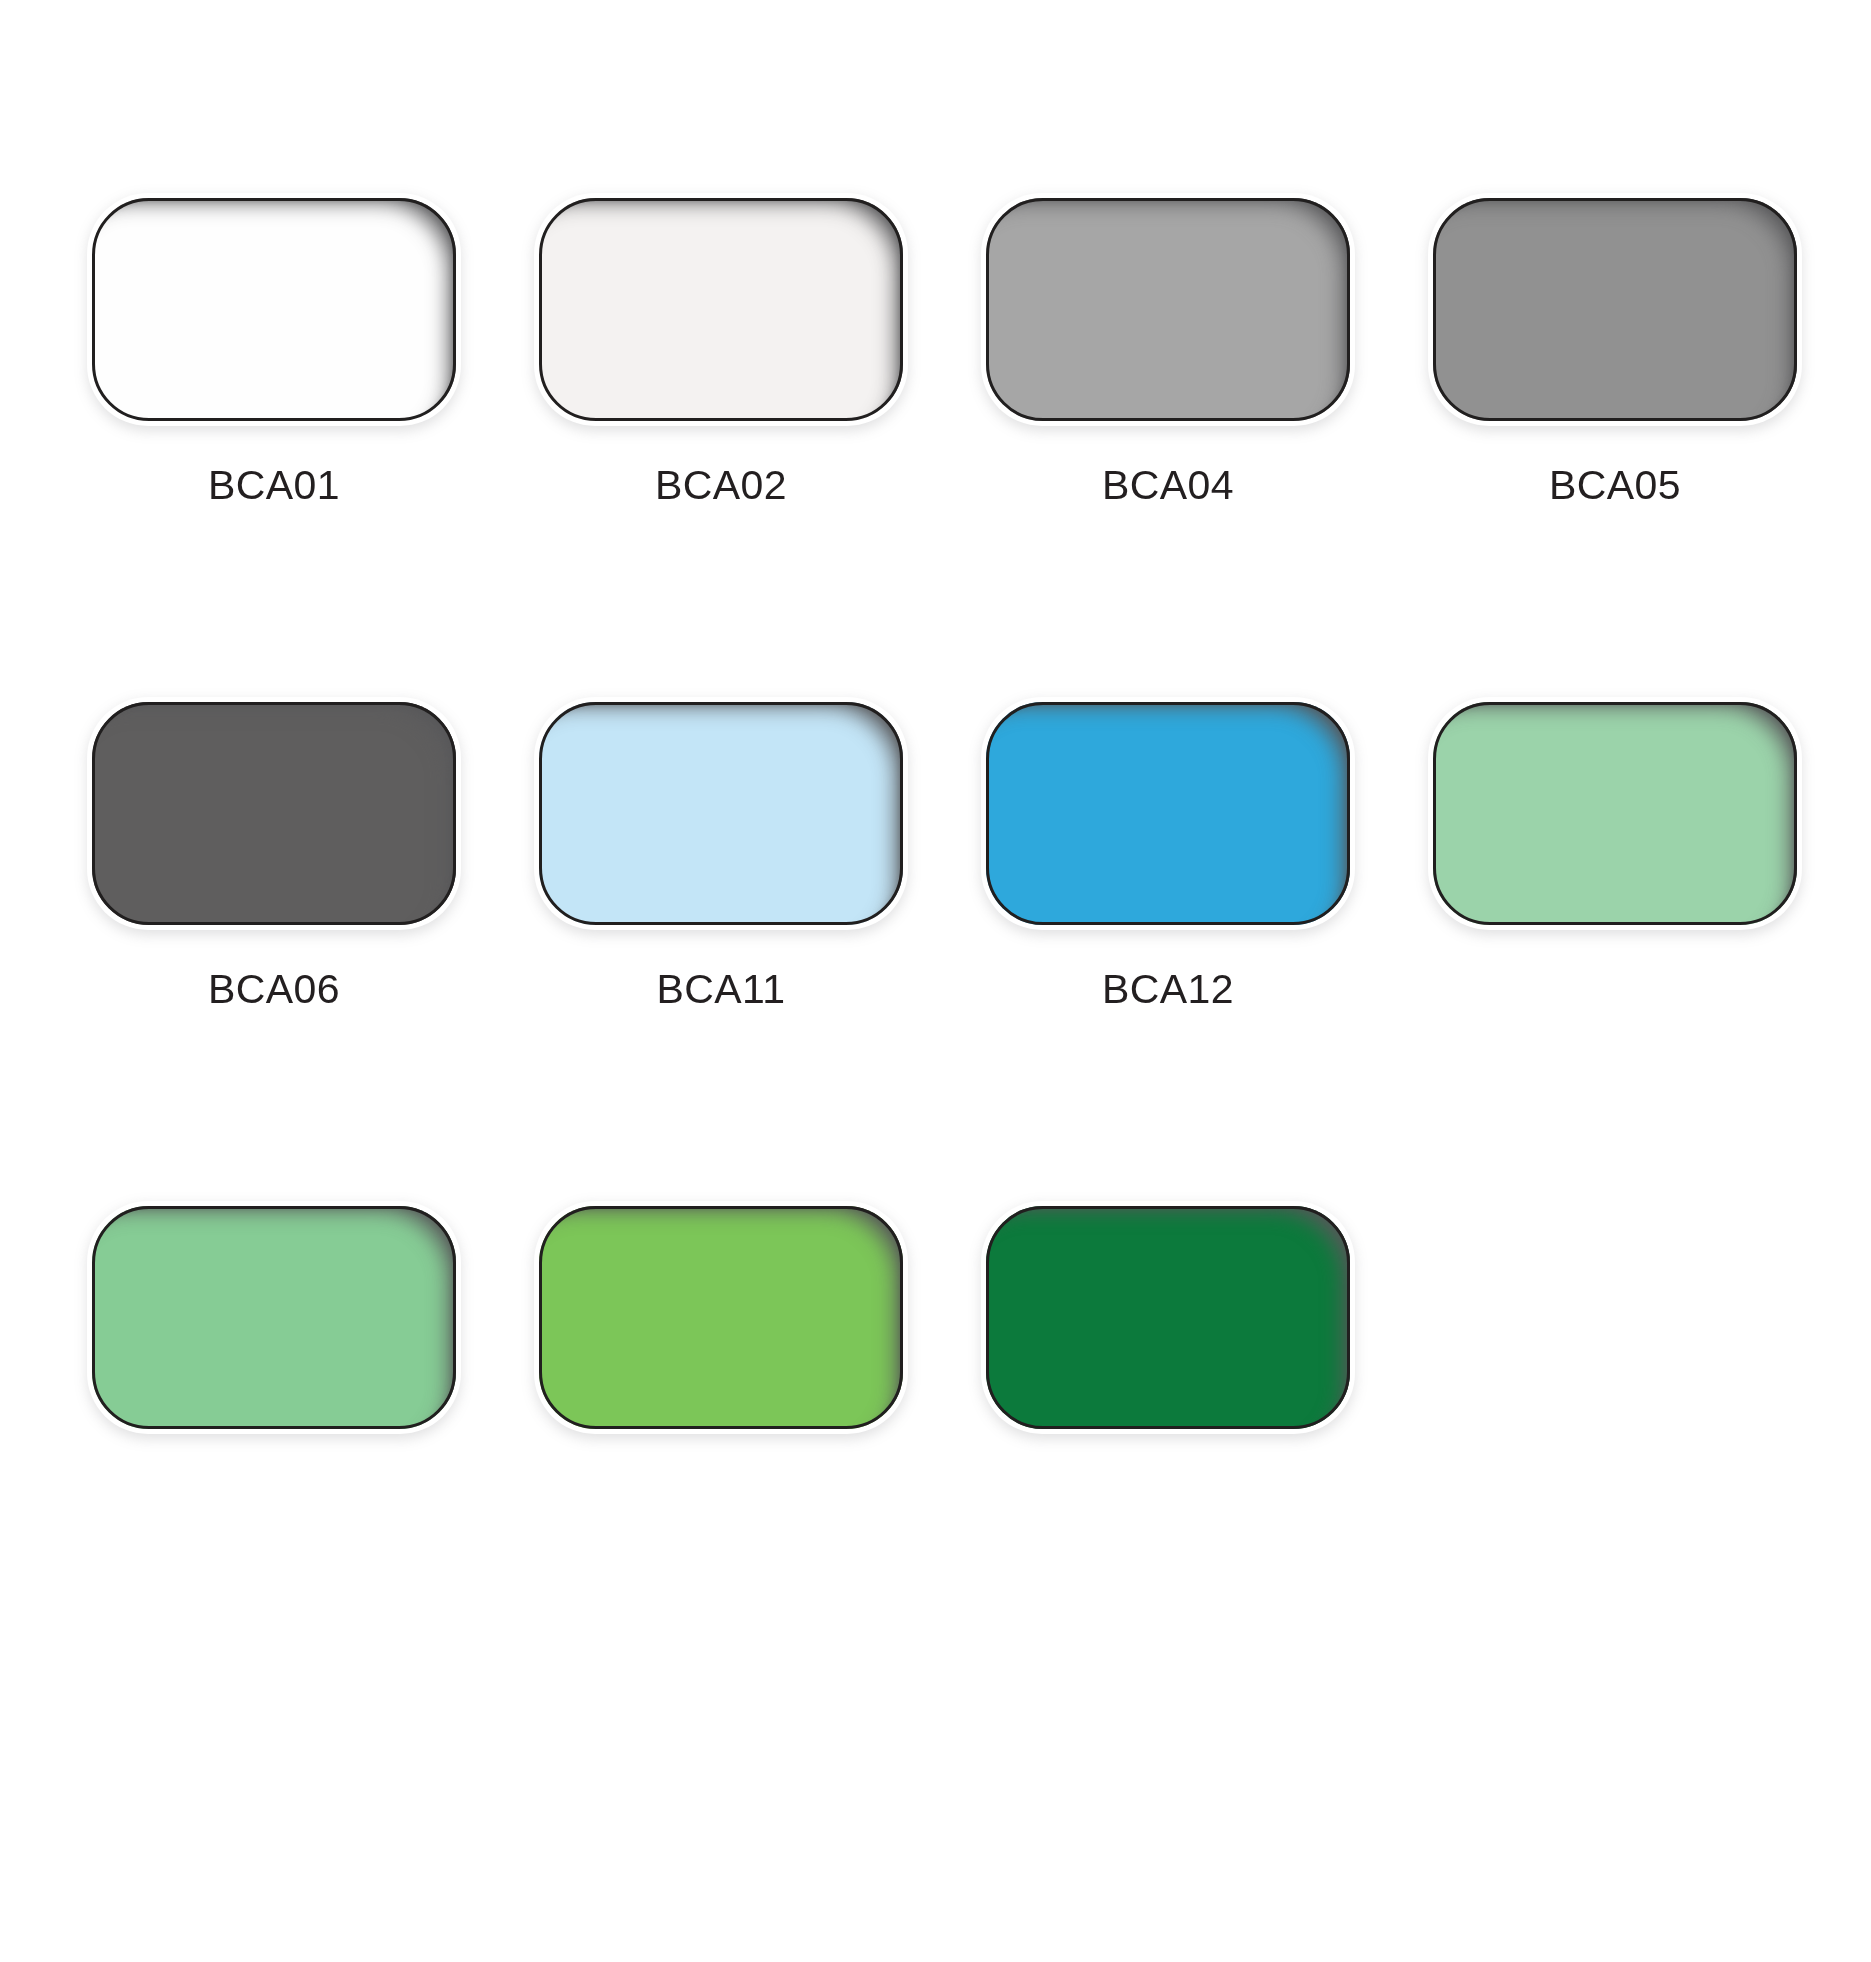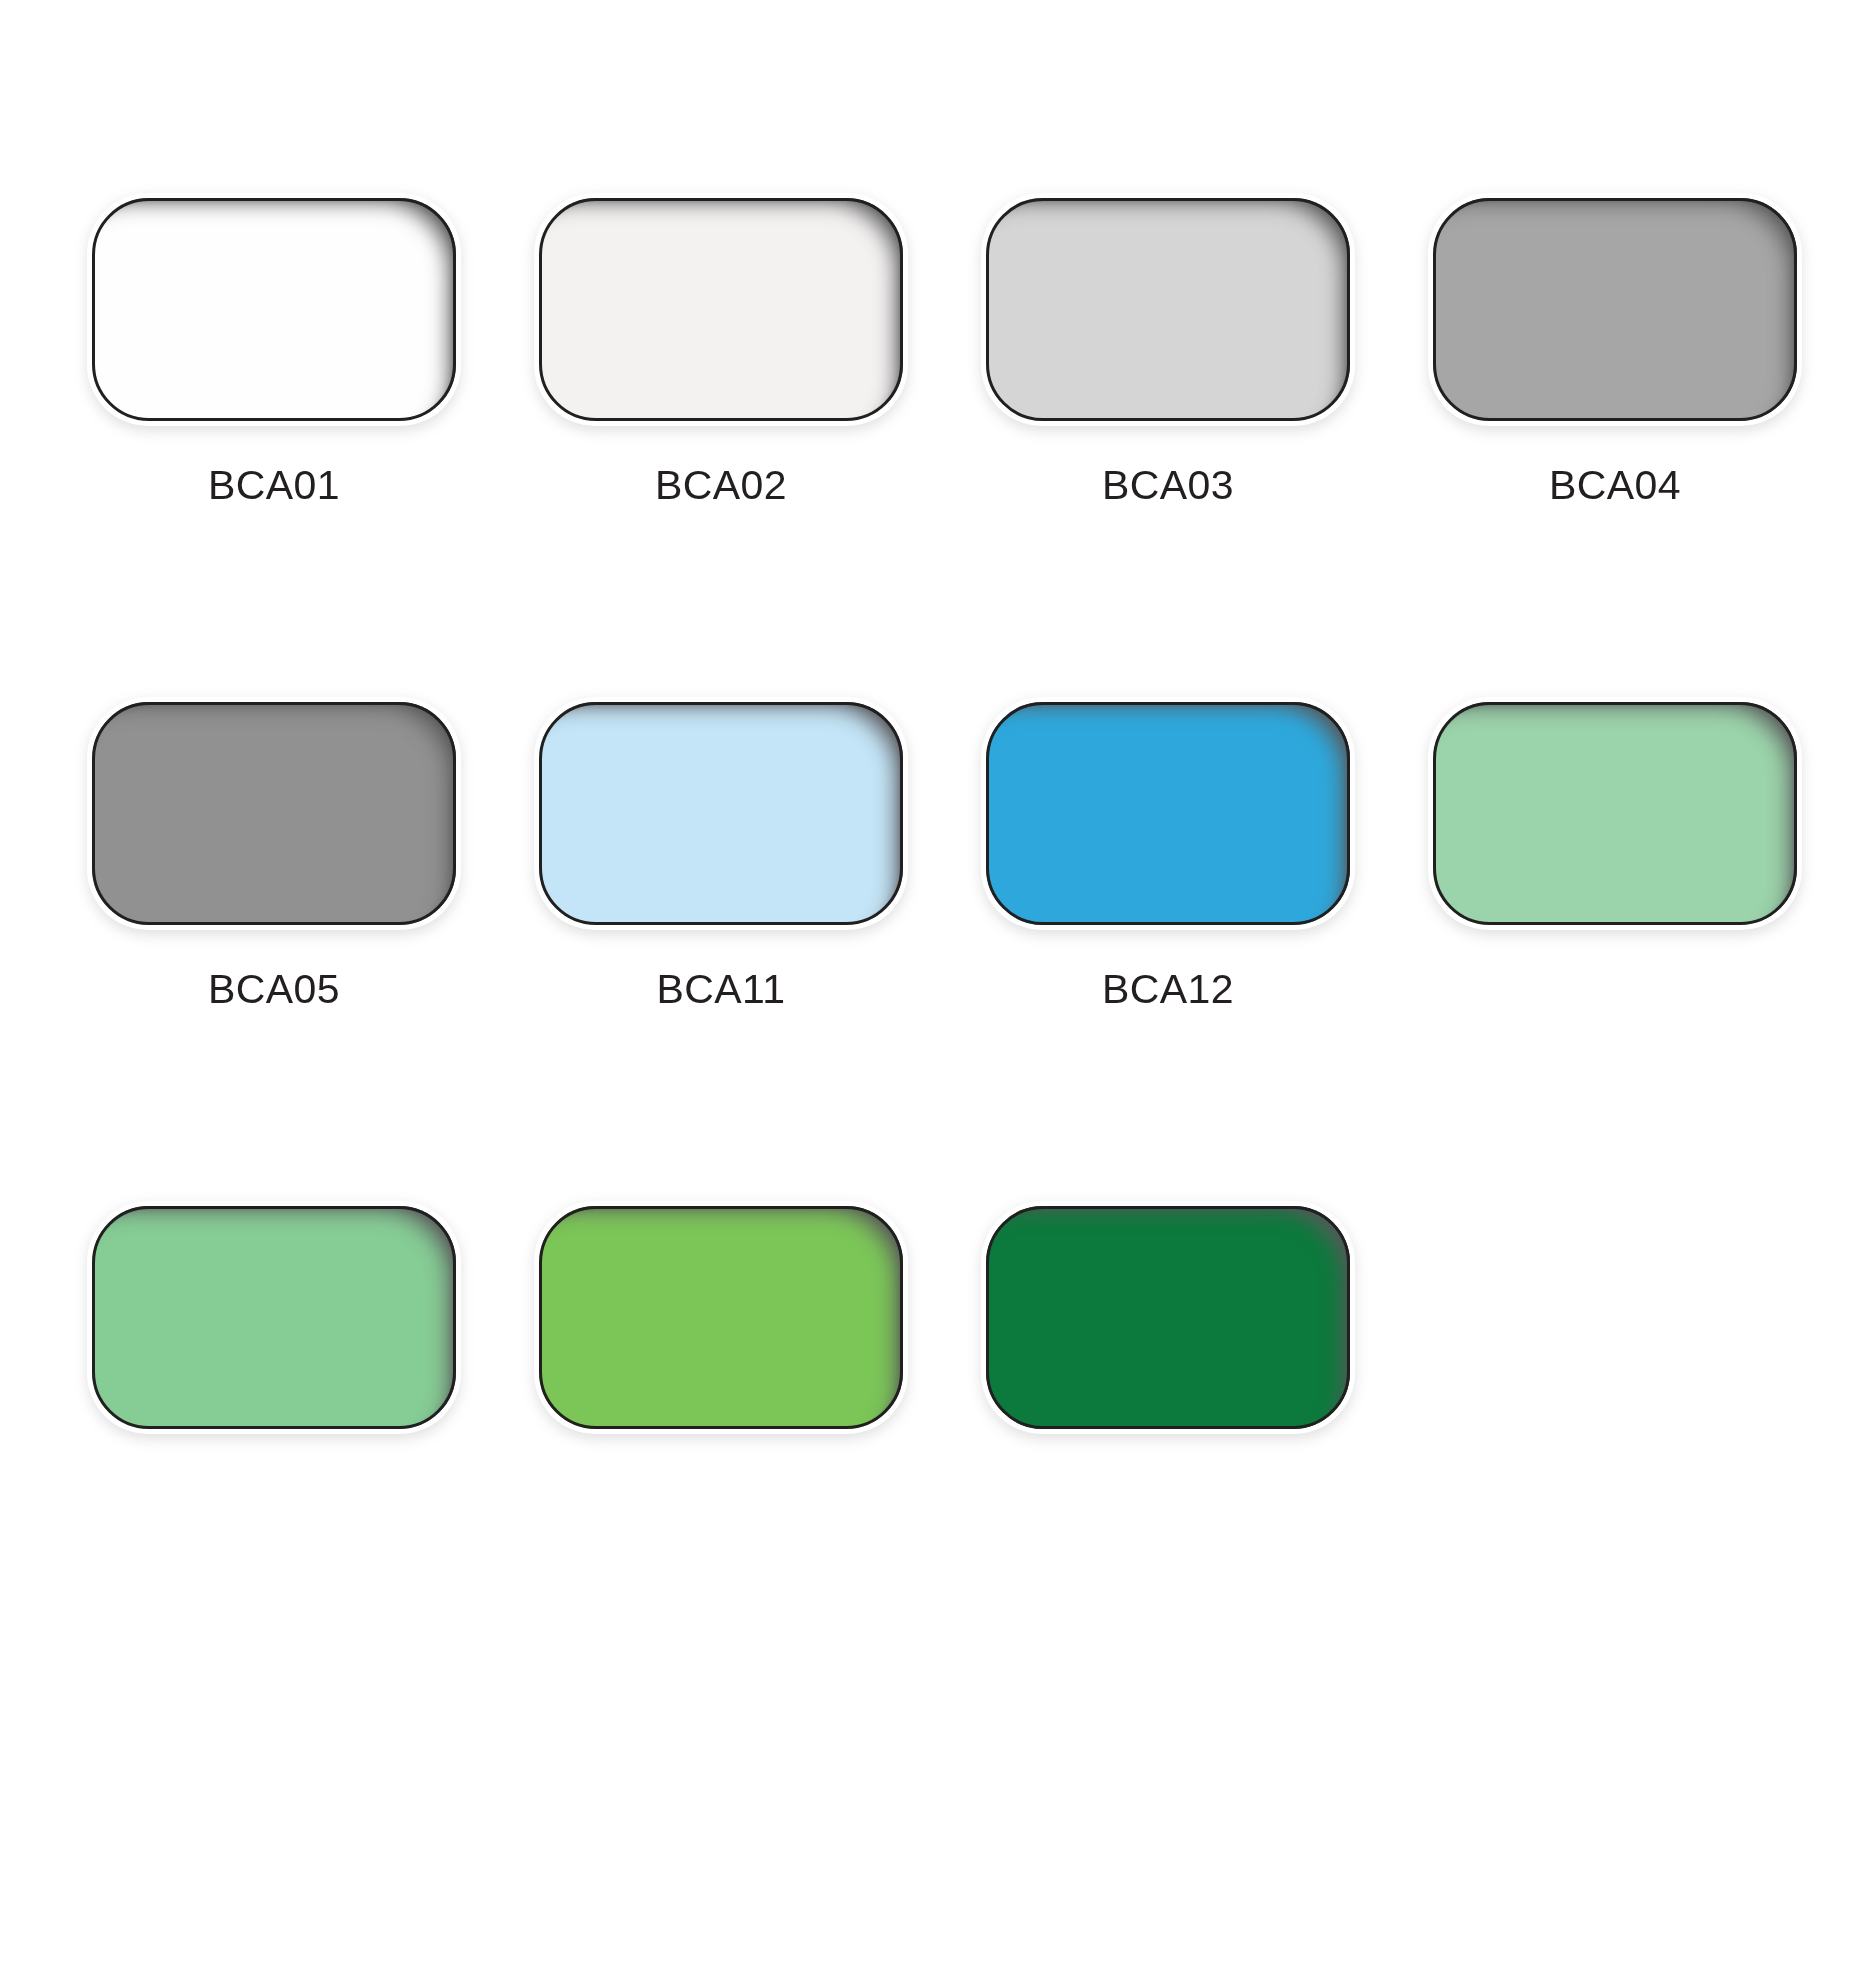--- a/index.html
+++ b/index.html
@@ -137,43 +137,43 @@
           <div class="chip-glow"></div>
           <div class="chip-fill" style="background: rgb(244, 242, 241);"></div>
           <div class="chip-bevel"></div>
           <div class="chip-outline"></div>
         </div>
         <div class="swatch-label">BCA02</div>
       </div>
       <div class="swatch-cell">
         <div class="swatch-chip">
           <div class="chip-glow"></div>
-          <div class="chip-fill" style="background: rgb(213, 213, 213);"></div>
-          <div class="chip-bevel"></div>
-          <div class="chip-outline"></div>
-        </div>
-        <div class="swatch-label">BCA03</div>
-      </div>
-      <div class="swatch-cell">
-        <div class="swatch-chip">
-          <div class="chip-glow"></div>
           <div class="chip-fill" style="background: rgb(166, 166, 166);"></div>
           <div class="chip-bevel"></div>
           <div class="chip-outline"></div>
         </div>
         <div class="swatch-label">BCA04</div>
       </div>
       <div class="swatch-cell">
         <div class="swatch-chip">
           <div class="chip-glow"></div>
           <div class="chip-fill" style="background: rgb(145, 145, 145);"></div>
           <div class="chip-bevel"></div>
           <div class="chip-outline"></div>
         </div>
         <div class="swatch-label">BCA05</div>
+      </div>
+      <div class="swatch-cell">
+        <div class="swatch-chip">
+          <div class="chip-glow"></div>
+          <div class="chip-fill" style="background: rgb(95, 94, 94);"></div>
+          <div class="chip-bevel"></div>
+          <div class="chip-outline"></div>
+        </div>
+        <div class="swatch-label">BCA06</div>
       </div>
       <div class="swatch-cell">
         <div class="swatch-chip">
           <div class="chip-glow"></div>
           <div class="chip-fill" style="background: rgb(195, 229, 247);"></div>
           <div class="chip-bevel"></div>
           <div class="chip-outline"></div>
         </div>
         <div class="swatch-label">BCA11</div>
       </div>

